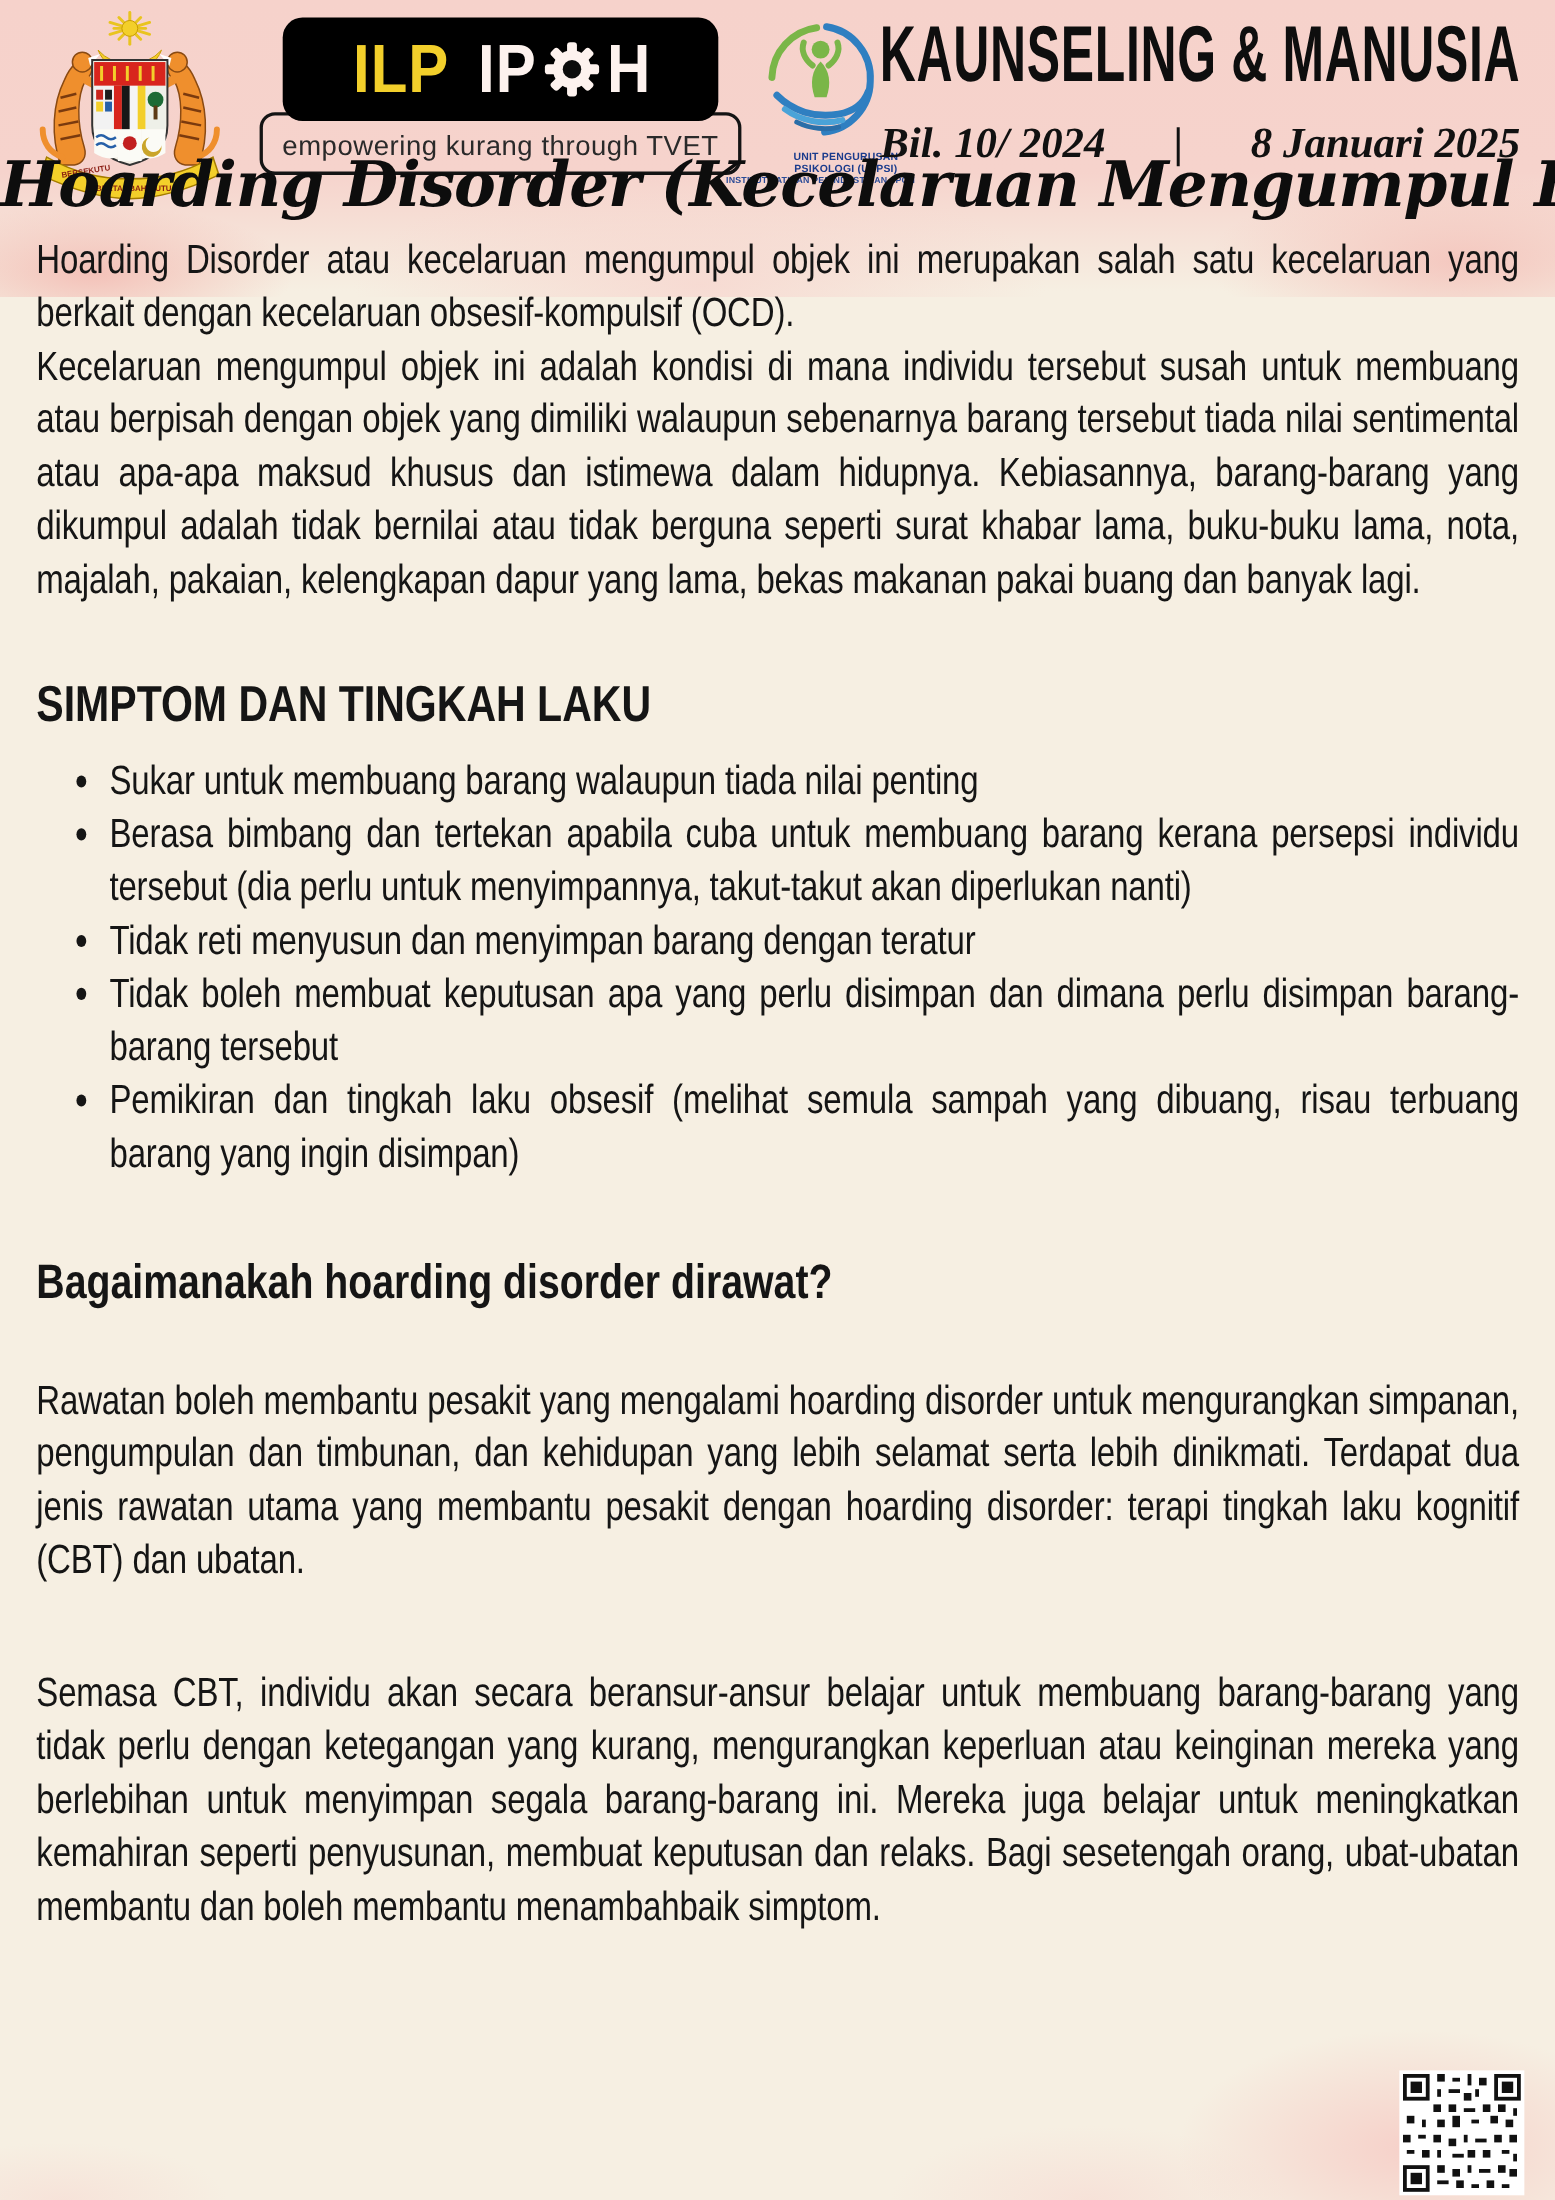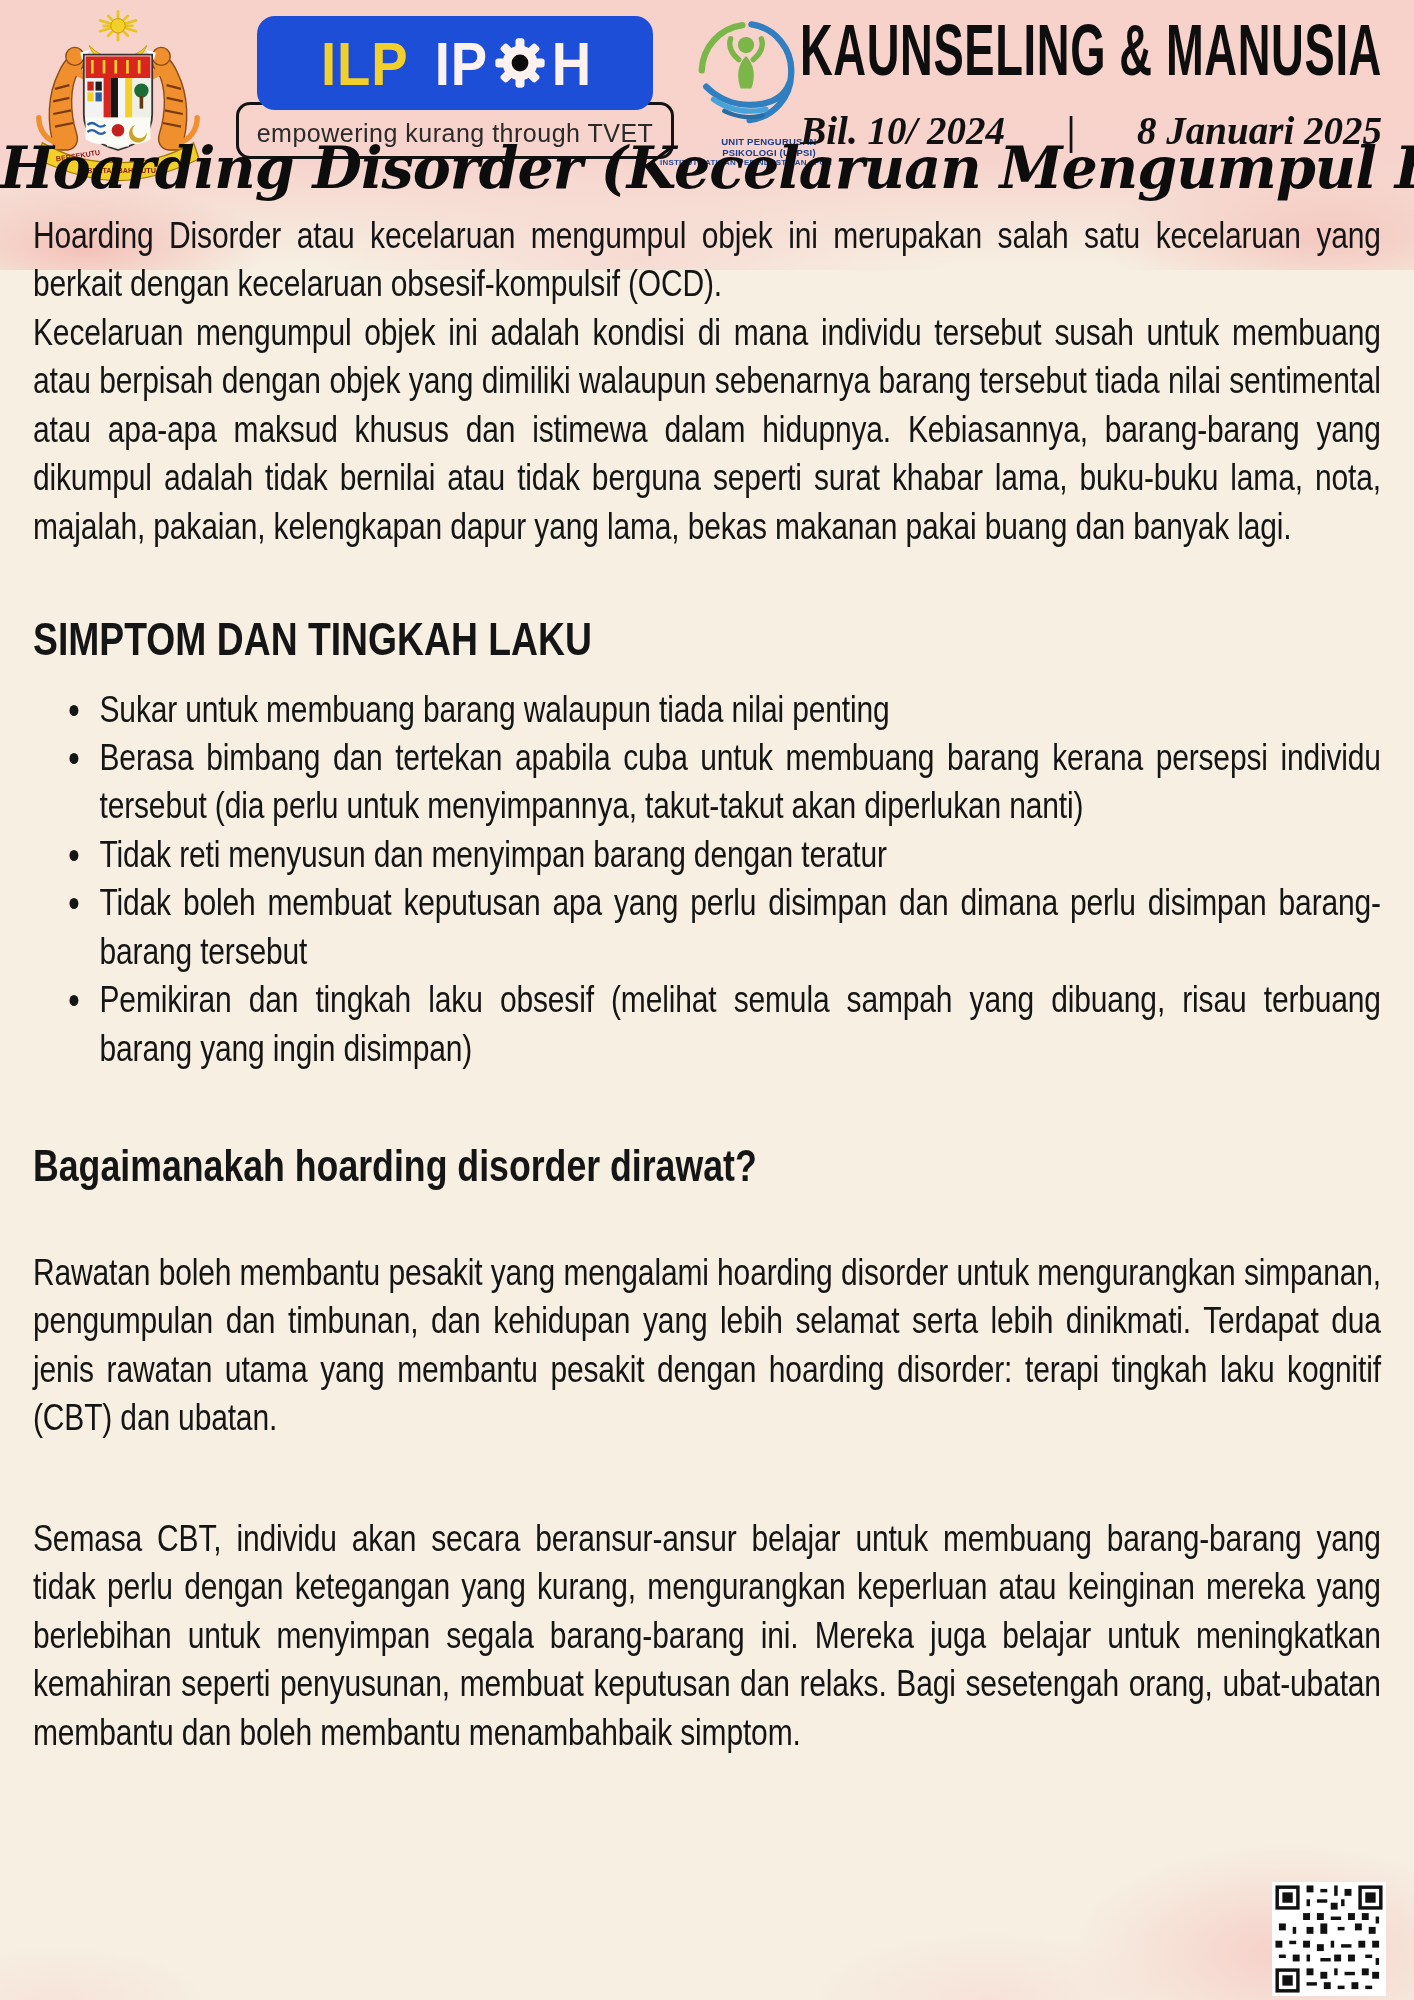--- a/index.html
+++ b/index.html
@@ -23,21 +23,21 @@
       radial-gradient(ellipse 300px 150px at 91% 82%, rgba(246,206,199,.95), rgba(246,206,199,0) 72%),
       radial-gradient(ellipse 240px 90px at 70% 100%, rgba(247,215,208,.55), rgba(247,215,208,0) 75%),
       radial-gradient(ellipse 200px 70px at 4% 100%, rgba(247,215,208,.5), rgba(247,215,208,0) 75%);
   }
   .z{position:relative;z-index:2;}
 
   
   .crest{position:absolute;left:28px;top:6px;width:180px;height:180px;}
   .ilp{position:absolute;left:254px;top:16px;width:402px;display:flex;flex-direction:column;align-items:center;}
   .ilp-black{
-    width:396px;height:94px;background:#1d4ed8;border-radius:18px;
+    width:396px;height:94px;background:#000000;border-radius:18px;
     display:flex;align-items:center;justify-content:center;position:relative;z-index:3;
   }
   .ilp-black .t{font-weight:bold;font-size:62px;letter-spacing:1px;display:inline-block;transform:scaleX(.88);}
   .ilp-ilp{color:#f2cf2b;margin-right:16px;}
   .ilp-ip{color:#fdf2ee;}
   .ilp-h{color:#fdf2ee;}
   .gear{width:56px;height:56px;margin:0 1px;}
   .ilp-tagline-box{
     margin-top:-8px;padding:14px 18px 8px 18px;border:3px solid #141414;border-radius:14px;
     font-size:25px;letter-spacing:.5px;color:#2a2a2a;z-index:2;white-space:nowrap;

